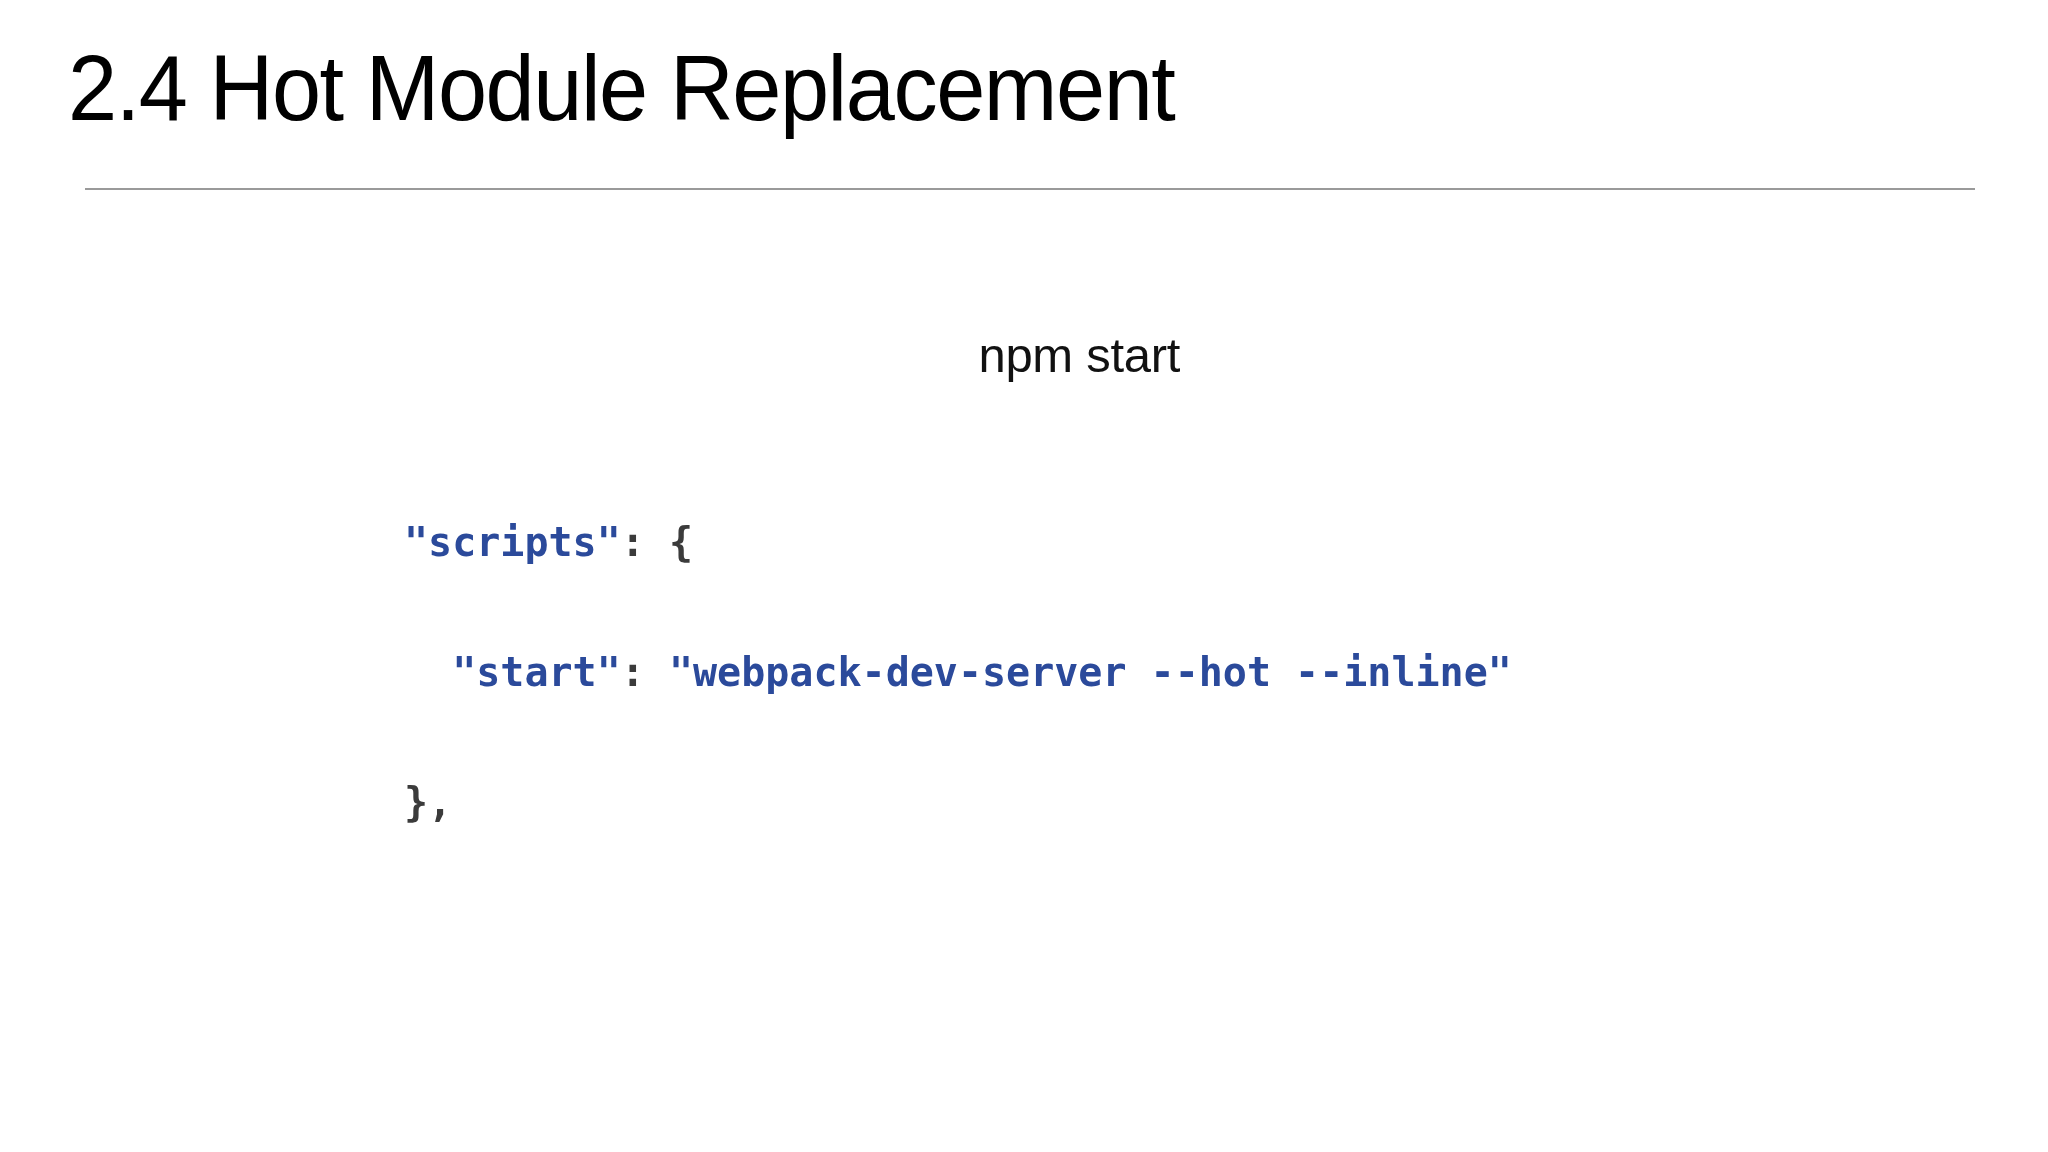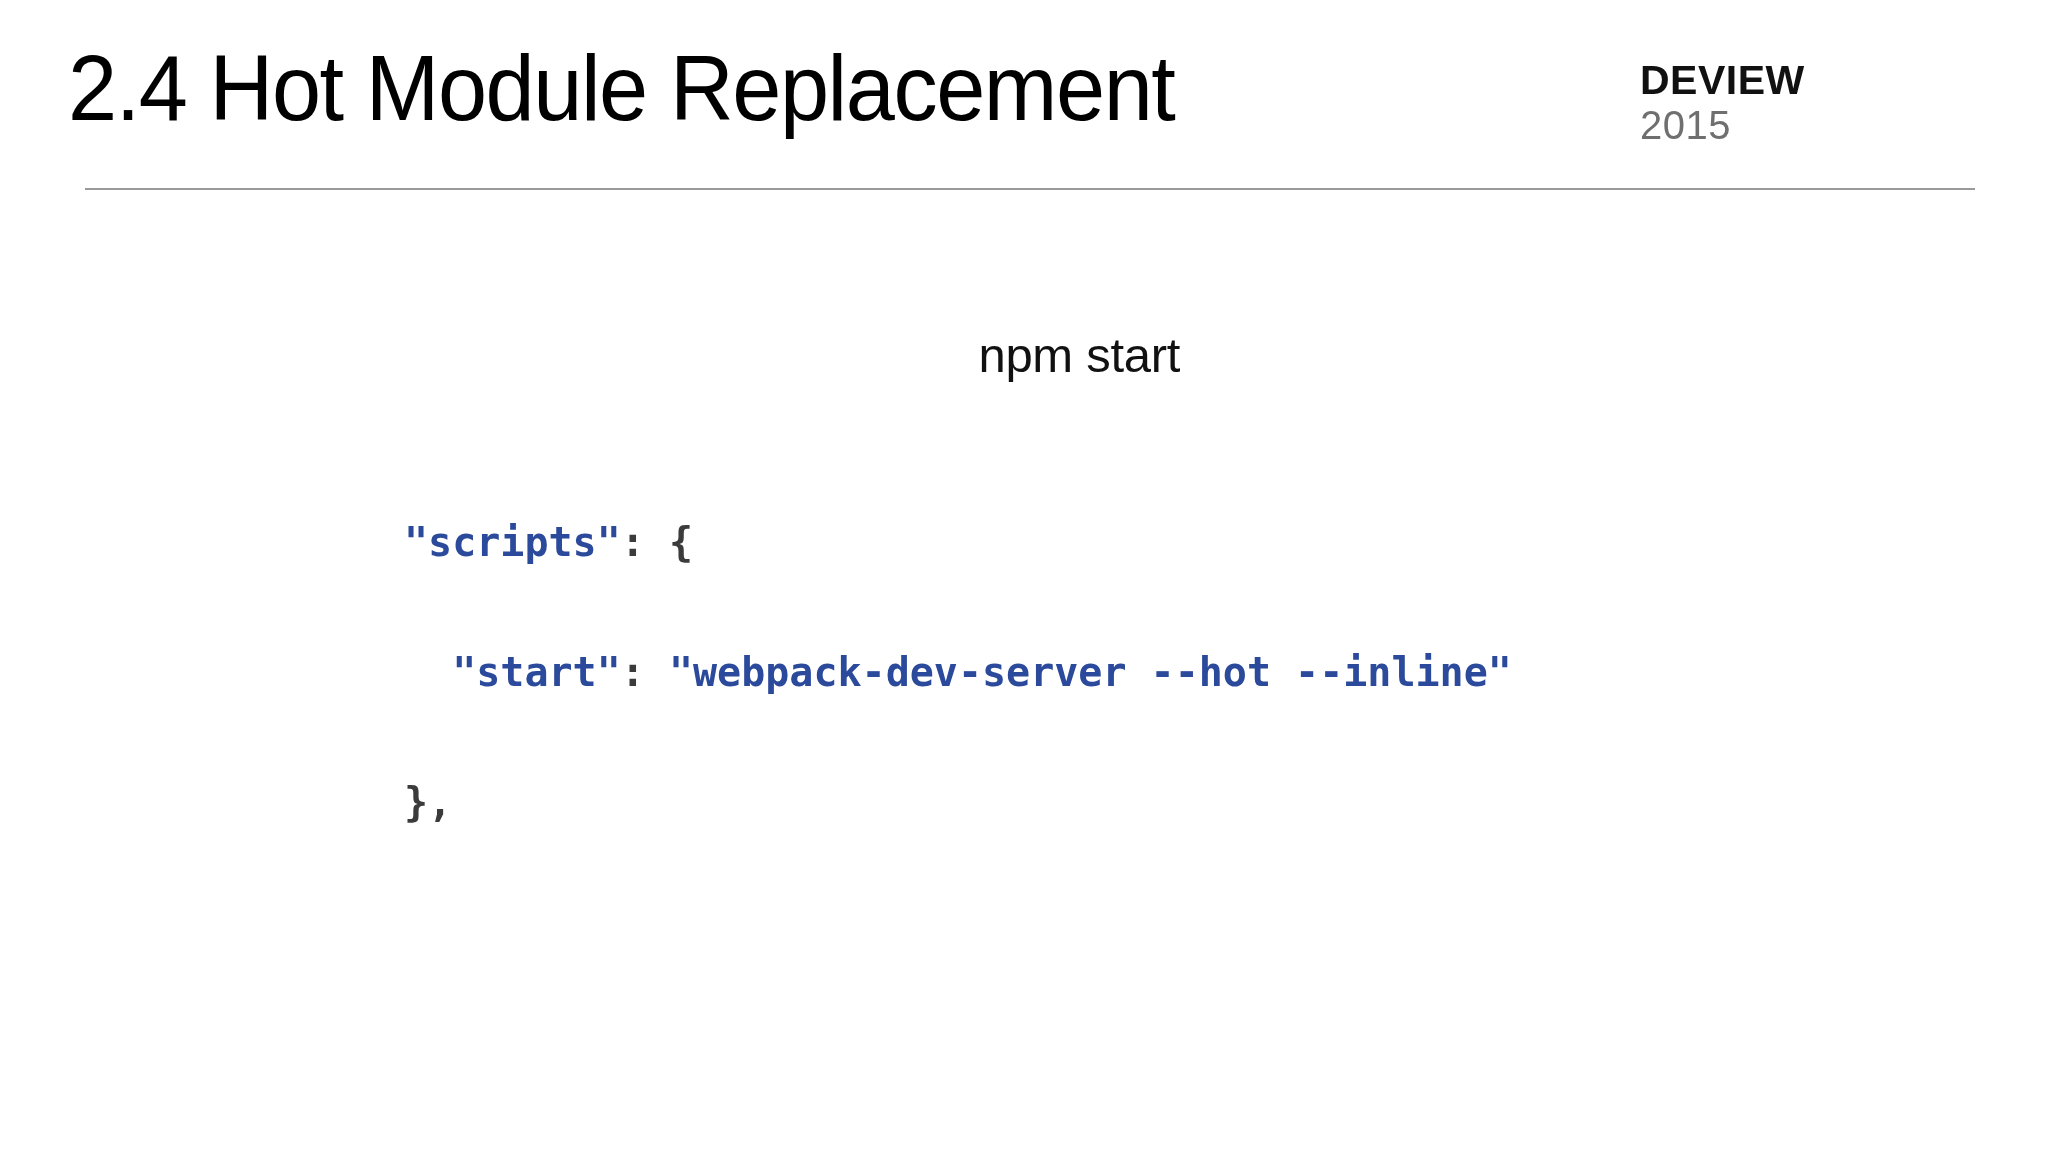--- a/index.html
+++ b/index.html
@@ -128,24 +128,20 @@
 </style>
 </head>
 <body>
 
 <div class="slide">
 
   <div class="slide-header">
 
     <div class="slide-title">2.4 Hot Module Replacement</div>
 
-    <div class="brand-logo">
-      <span class="brand-name">DEVIEW</span>
-      <span class="brand-year">2015</span>
-    </div>
 
     <div class="header-rule"></div>
   </div>
 
   <div class="slide-body">
 
     <div class="command-caption">npm start</div>
 
     <pre class="code-block" id="code-block"><span class="code-line"><span class="tok-str">"scripts"</span><span class="tok-punct">:</span><span class="tok-plain"> </span><span class="tok-punct">{</span></span>
 <span class="code-line"><span>  </span><span class="tok-str">"start"</span><span class="tok-punct">:</span><span class="tok-plain"> </span><span class="tok-str">"webpack-dev-server --hot --inline"</span></span>

